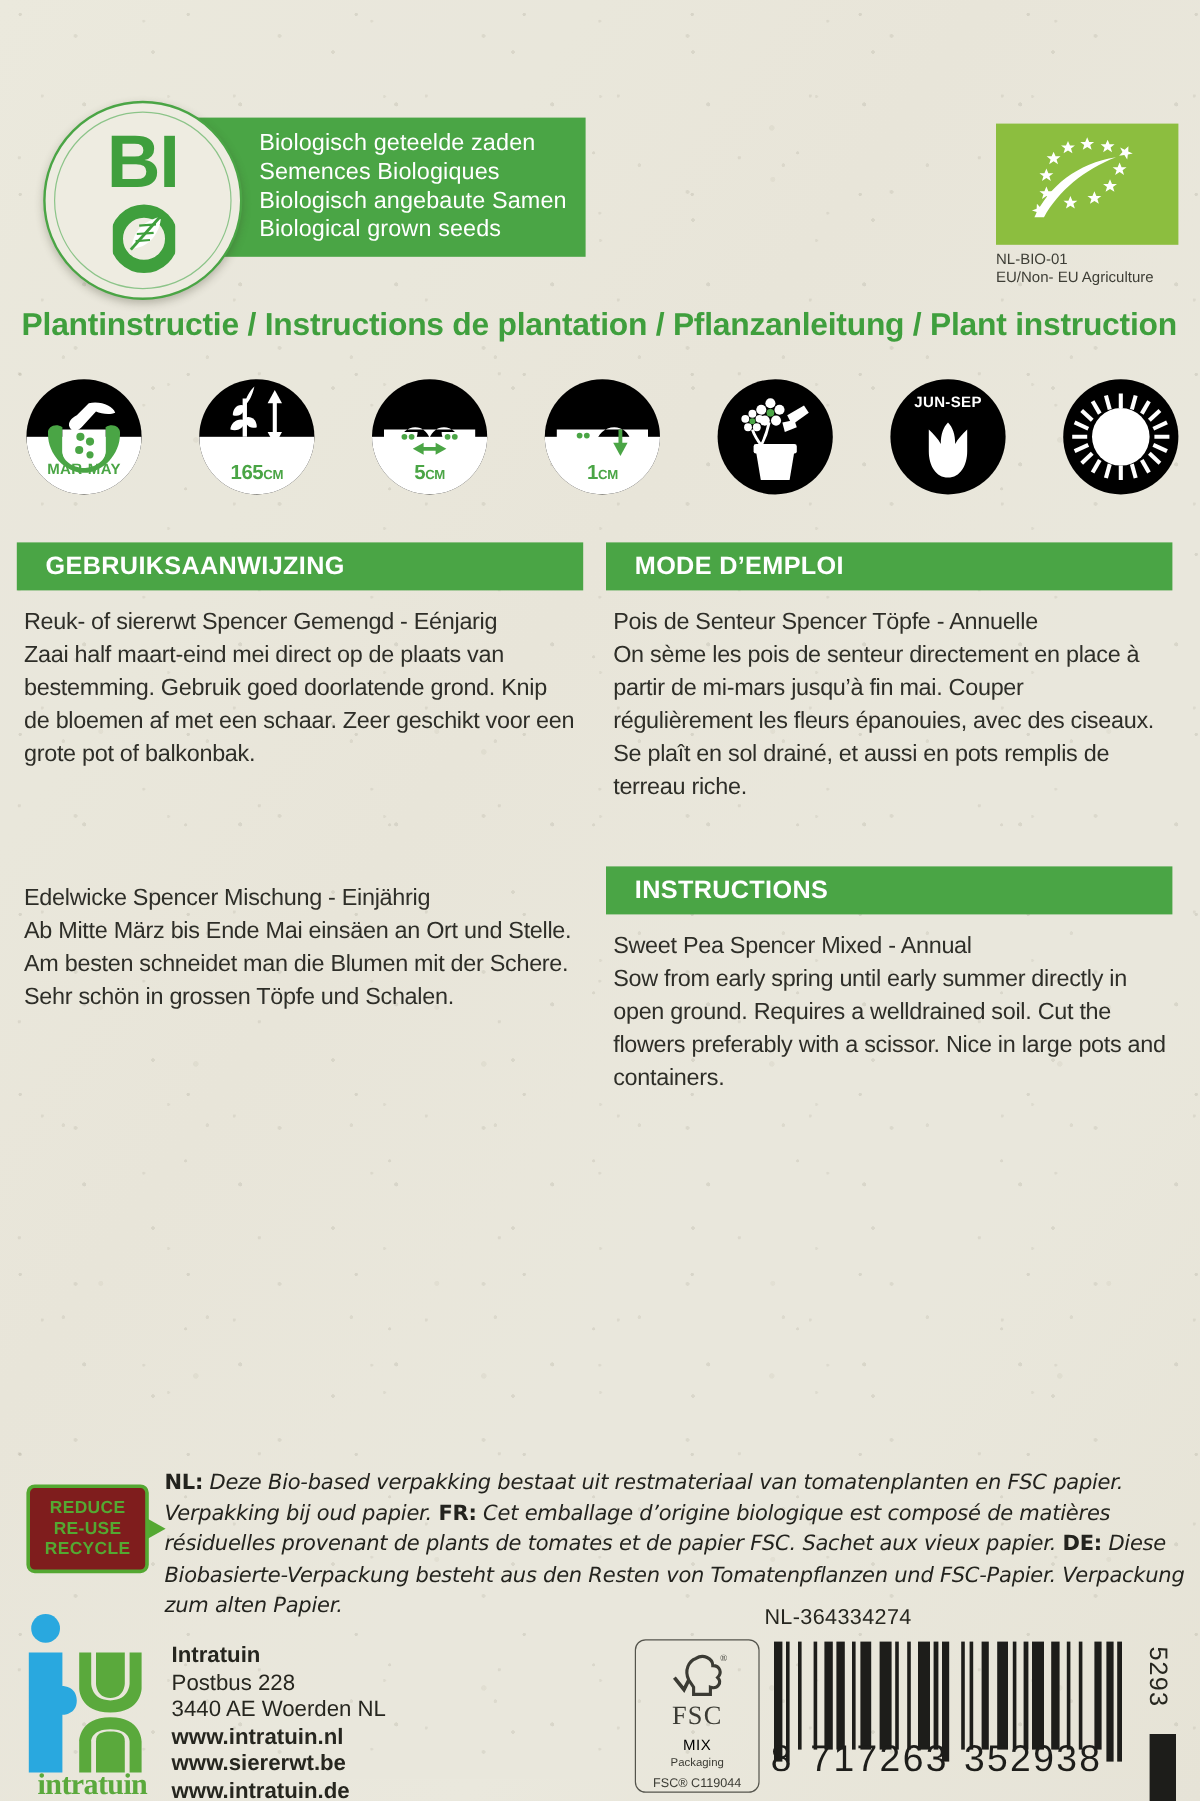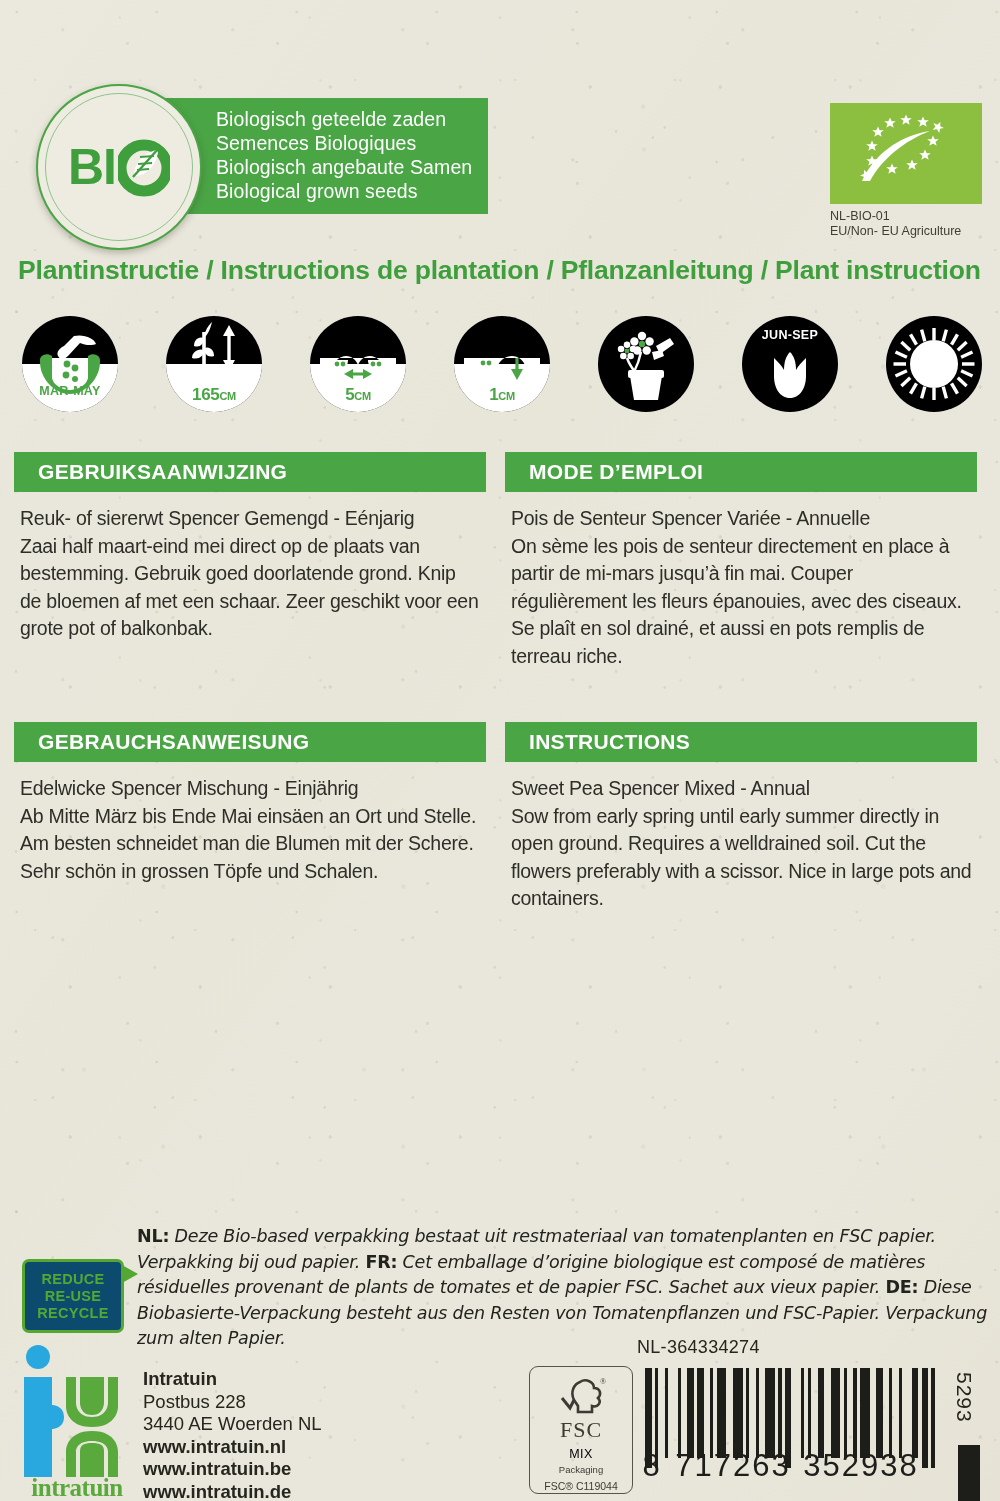--- a/index.html
+++ b/index.html
@@ -40,22 +40,22 @@
   #bio-badge{
     position:absolute;left:36px;top:84px;width:162px;height:162px;border-radius:50%;
     background:#eeece1;border:2px solid #4aa545;
     box-shadow:0 3px 7px rgba(60,60,40,.30);
     display:flex;align-items:center;justify-content:center;z-index:3;
   }
   #bio-badge .ring{
     position:absolute;inset:7px;border-radius:50%;border:1.5px solid #8cc489;
   }
   #bio-word{
-    display:flex;align-items:center;font-weight:bold;font-size:50px;color:#3f9f3d;
-    letter-spacing:-1px;line-height:1;
+    display:flex;align-items:center;font-weight:bold;font-size:62px;color:#3f9f3d;
+    letter-spacing:-1px;line-height:1;flex-direction:column;
   }
   #bio-leaf-o{position:relative;width:52px;height:62px;margin-left:2px;}
 
   #bio-langs{
     position:absolute;left:110px;top:98px;width:378px;height:116px;background:#4aa545;z-index:2;
     padding:9px 0 0 106px;box-sizing:border-box;
   }
   #bio-langs div{
     color:#fff;font-weight:normal;font-size:19.5px;line-height:24px;letter-spacing:.1px;
     white-space:nowrap;
@@ -93,22 +93,22 @@
   .instr-body p{margin:0;font-size:19.5px;line-height:27.5px;color:#2e2e28;letter-spacing:-.25px;}
 
   #block-nl{left:14px;top:452px;}
   #block-fr{left:505px;top:452px;}
   #block-de{left:14px;top:722px;}
   #block-en{left:505px;top:722px;}
 
   
   #recycle-badge{position:absolute;left:22px;top:1237px;width:104px;height:72px;}
   #recycle-badge .bubble{
-    width:96px;height:68px;border:3px solid #54a832;border-radius:7px;background:#0c4a6e;
-    display:flex;flex-direction:column;align-items:center;justify-content:center;margin-top:22px;
+    width:96px;height:68px;border:3px solid #54a832;border-radius:7px;background:#7f1d1d;
+    display:flex;flex-direction:column;align-items:center;justify-content:center;
   }
   #recycle-badge .bubble span{
     color:#54a832;font-weight:bold;font-size:14.5px;line-height:17px;letter-spacing:.3px;
   }
   #recycle-badge .tail{
     position:absolute;right:-12px;top:28px;width:0;height:0;
     border-top:9px solid transparent;border-bottom:9px solid transparent;border-left:16px solid #54a832;
   }
 
   #eco-text{
@@ -360,29 +360,26 @@
     <p>Reuk- of siererwt Spencer Gemengd - Eénjarig</p>
     <p>Zaai half maart-eind mei direct op de plaats van bestemming. Gebruik goed doorlatende grond. Knip de bloemen af met een schaar. Zeer geschikt voor een grote pot of balkonbak.</p>
   </div>
 </div>
 
 <div class="instr-block" id="block-fr">
   <div class="instr-head">
     <span>MODE D’EMPLOI</span>
   </div>
   <div class="instr-body">
-    <p>Pois de Senteur Spencer Variée - Annuelle</p>
+    <p>Pois de Senteur Spencer Töpfe - Annuelle</p>
     <p>On sème les pois de senteur directement en place à partir de mi-mars jusqu’à fin mai. Couper régulièrement les fleurs épanouies, avec des ciseaux. Se plaît en sol drainé, et aussi en pots remplis de terreau riche.</p>
   </div>
 </div>
 
 <div class="instr-block" id="block-de">
-  <div class="instr-head">
-    <span>GEBRAUCHSANWEISUNG</span>
-  </div>
   <div class="instr-body">
     <p>Edelwicke Spencer Mischung - Einjährig</p>
     <p>Ab Mitte März bis Ende Mai einsäen an Ort und Stelle. Am besten schneidet man die Blumen mit der Schere. Sehr schön in grossen Töpfe und Schalen.</p>
   </div>
 </div>
 
 <div class="instr-block" id="block-en">
   <div class="instr-head">
     <span>INSTRUCTIONS</span>
   </div>
@@ -419,21 +416,21 @@
     </g>
   </svg>
 </div>
 <div id="intratuin-wordmark">intratuin</div>
 
 <div id="address">
   <div class="name">Intratuin</div>
   <div>Postbus 228</div>
   <div>3440 AE Woerden NL</div>
   <div class="url">www.intratuin.nl</div>
-  <div class="url">www.intratuin.be</div>
+  <div class="url">www.siererwt.be</div>
   <div class="url">www.intratuin.de</div>
 </div>
 
 <div id="fsc-logo">
   <svg width="58" height="42" viewBox="0 0 58 42">
     <path d="M10 24 L18 34 L22 26" stroke="#3b3b34" stroke-width="3" fill="none" stroke-linejoin="miter"></path>
     <path d="M22 26 C18 18 22 10 28 8 C34 4 42 8 42 14 C48 14 50 20 46 24 C50 28 46 34 40 32 L40 38 L26 38 L26 32 Z" stroke="#3b3b34" stroke-width="2.6" fill="none"></path>
     <text x="48" y="10" font-size="8" fill="#3b3b34" font-family="'Liberation Serif',serif">®</text>
   </svg>
   <div class="fsc-word">FSC</div>

